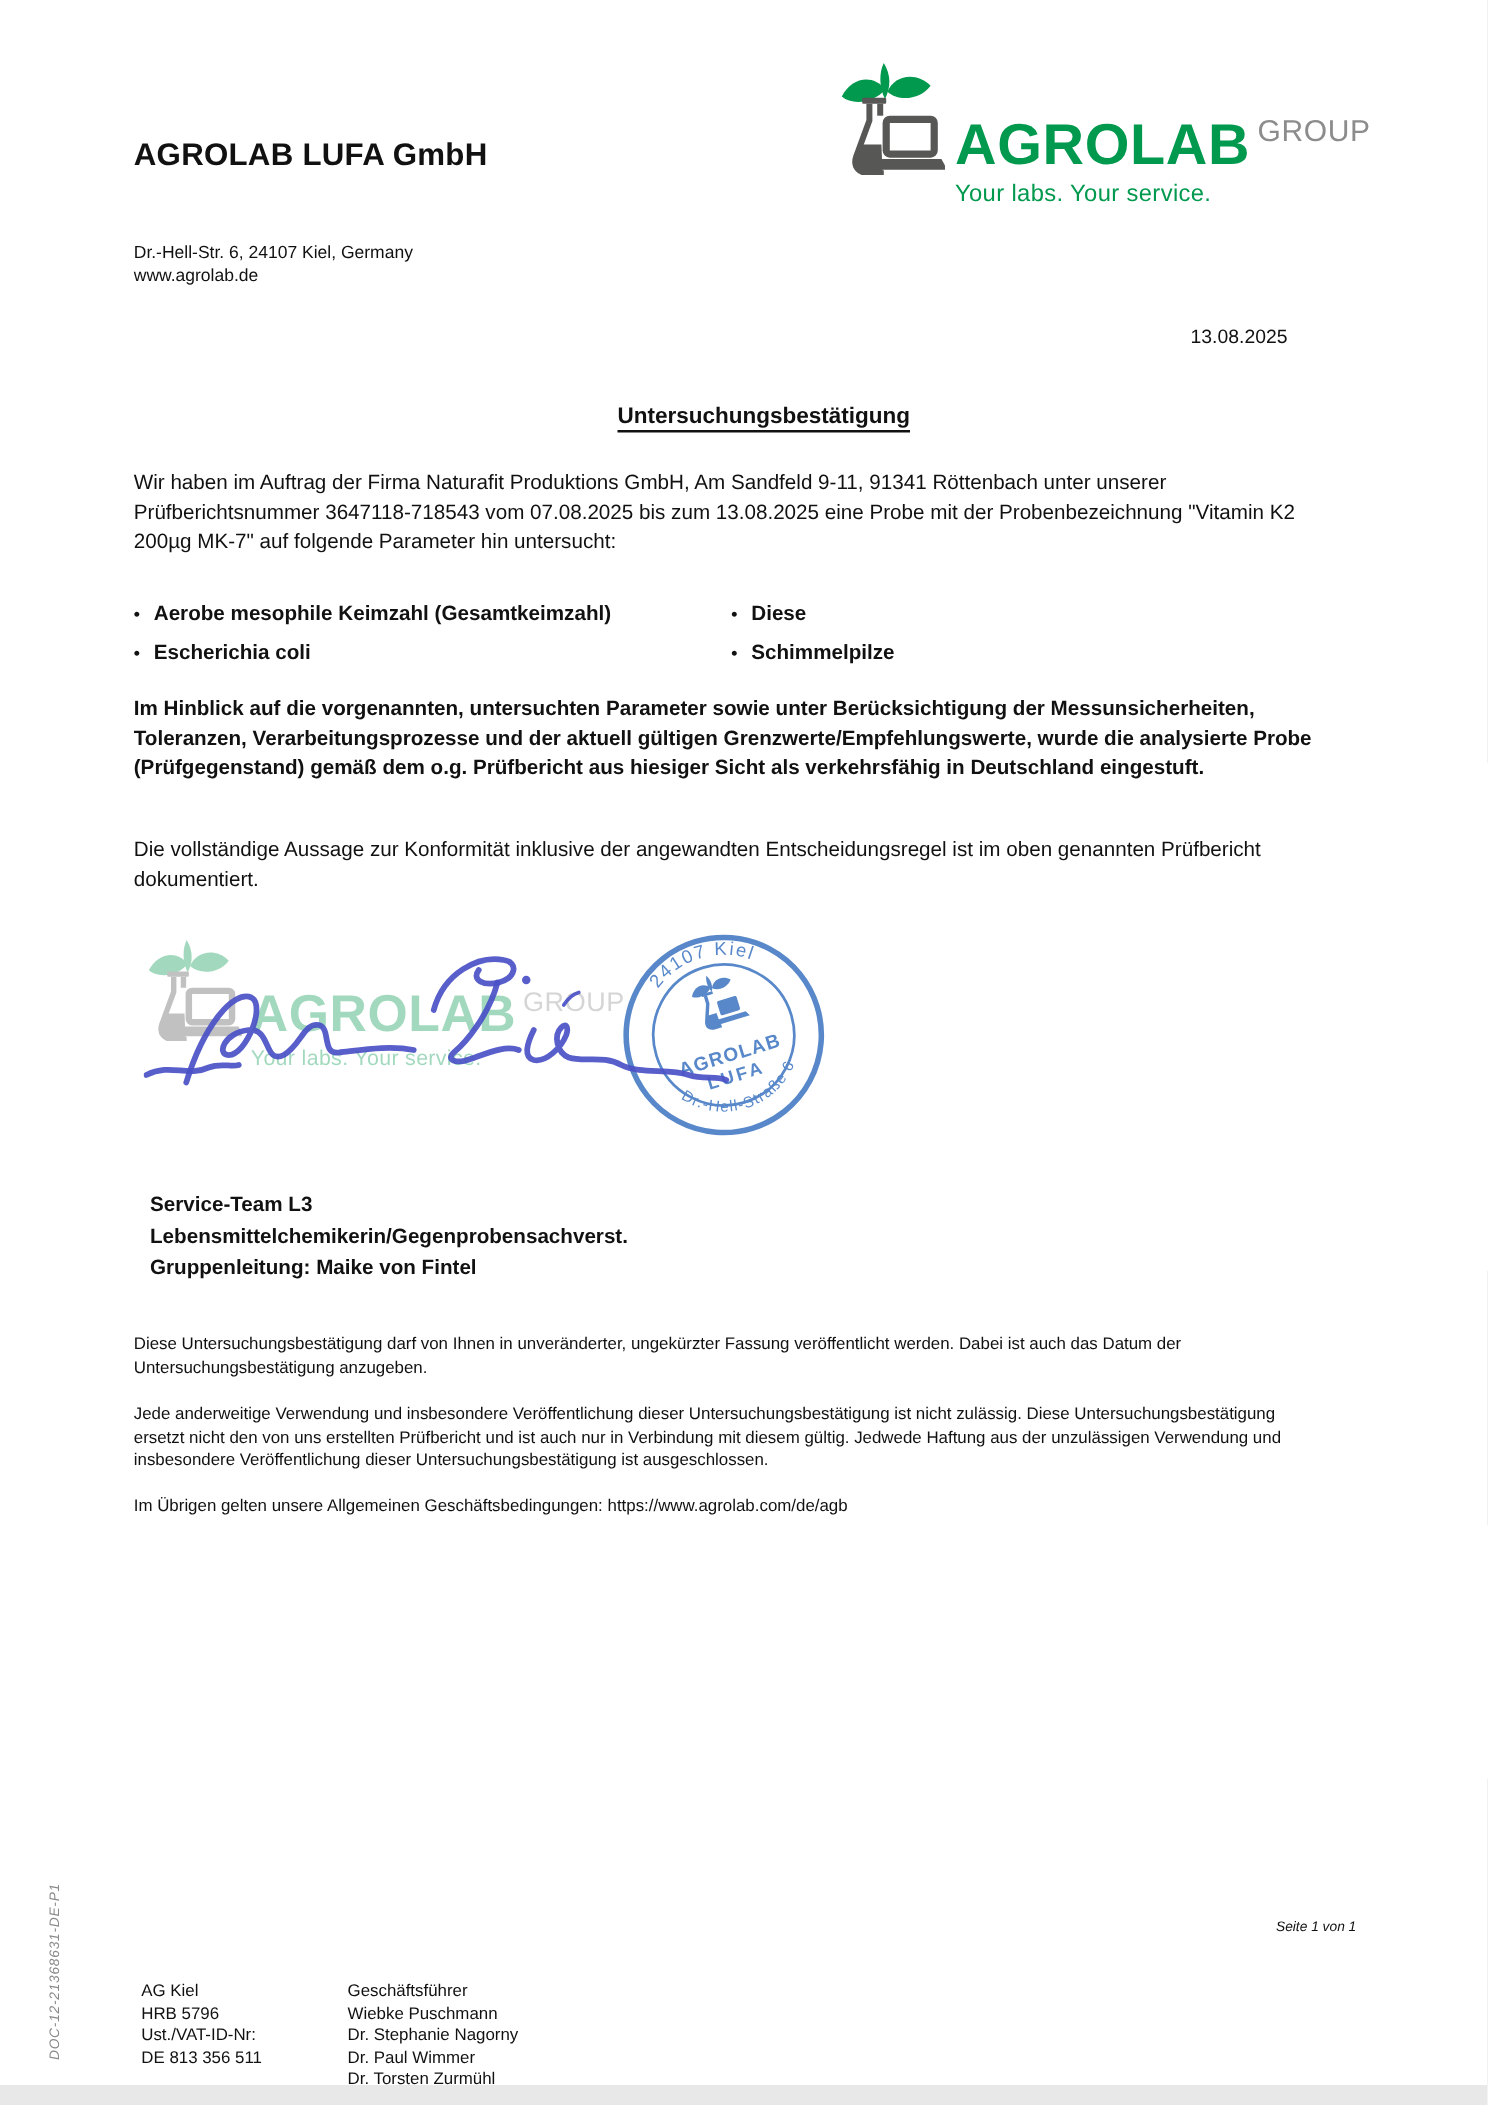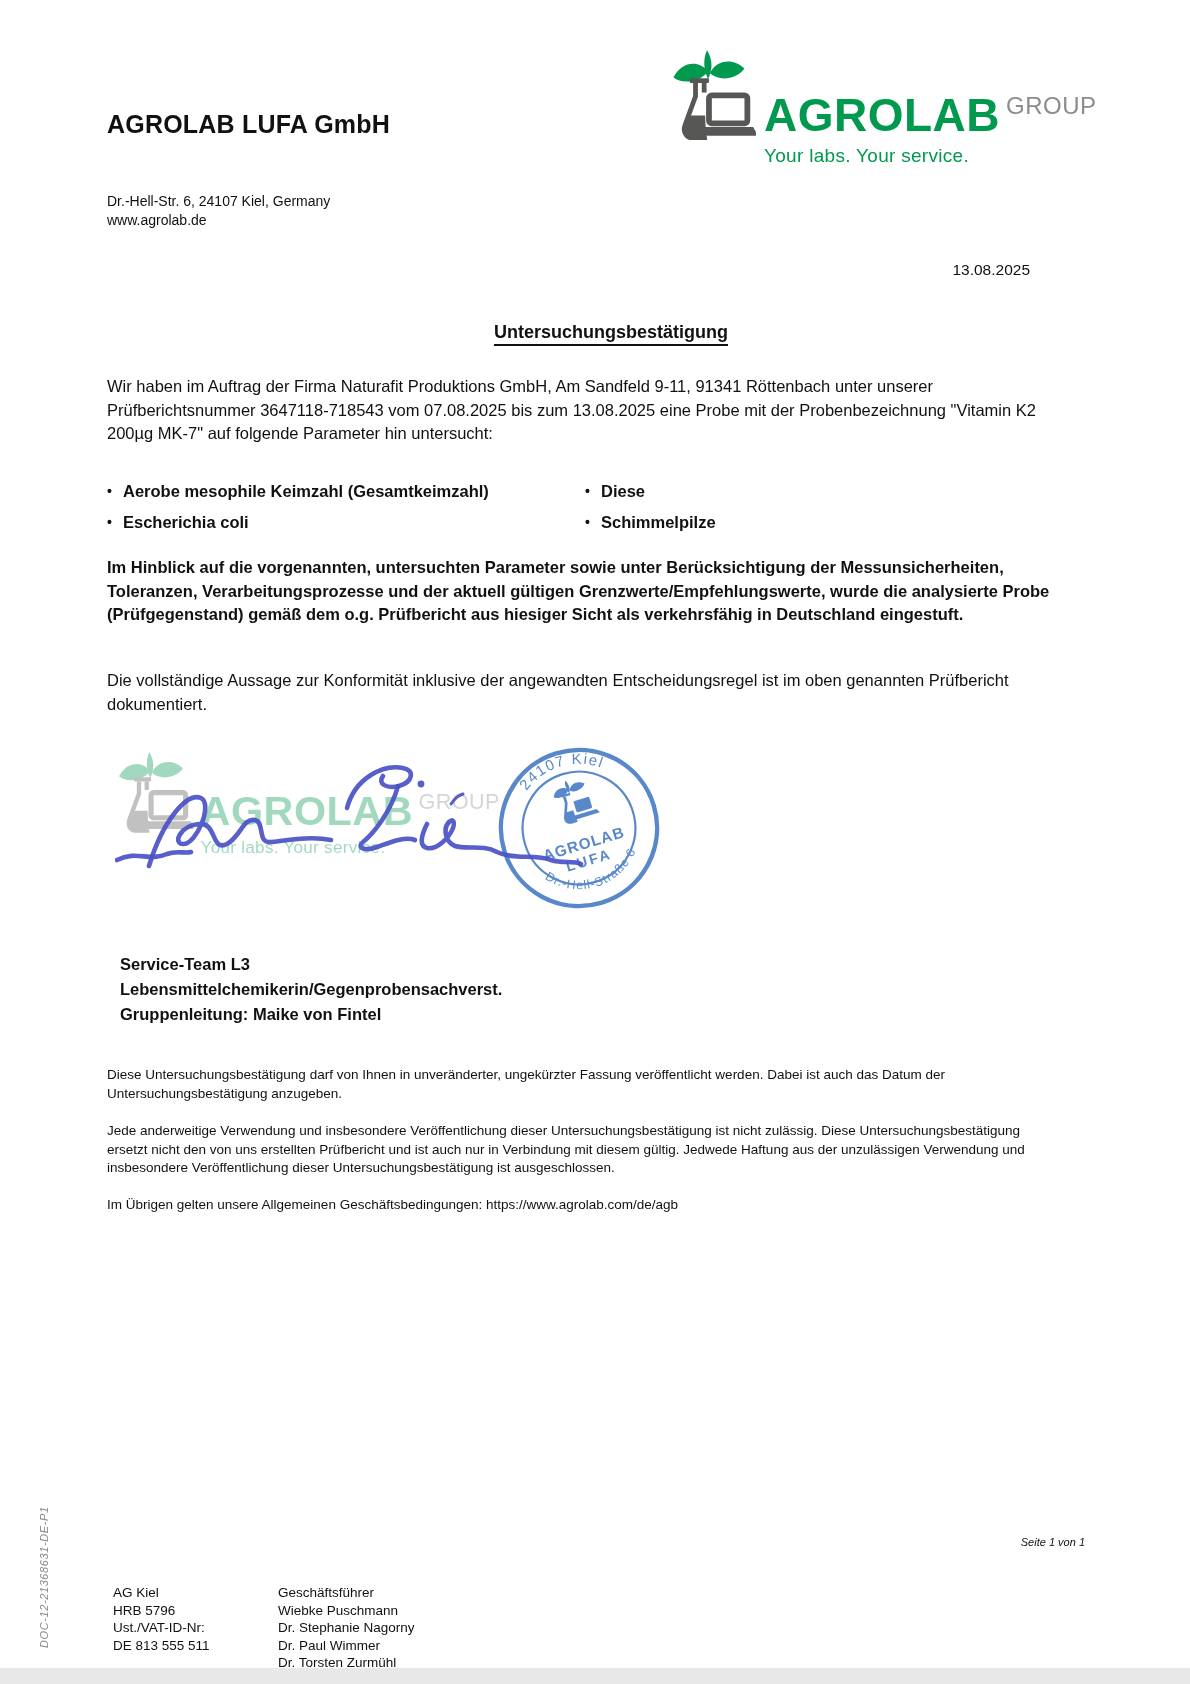--- a/index.html
+++ b/index.html
@@ -193,21 +193,21 @@
   <p class="legal legal1">Diese Untersuchungsbestätigung darf von Ihnen in unveränderter, ungekürzter Fassung veröffentlicht werden. Dabei ist auch das Datum der Untersuchungsbestätigung anzugeben.</p>
   <p class="legal legal2">Jede anderweitige Verwendung und insbesondere Veröffentlichung dieser Untersuchungsbestätigung ist nicht zulässig. Diese Untersuchungsbestätigung ersetzt nicht den von uns erstellten Prüfbericht und ist auch nur in Verbindung mit diesem gültig. Jedwede Haftung aus der unzulässigen Verwendung und insbesondere Veröffentlichung dieser Untersuchungsbestätigung ist ausgeschlossen.</p>
   <p class="legal legal3">Im Übrigen gelten unsere Allgemeinen Geschäftsbedingungen: https://www.agrolab.com/de/agb</p>
 
   <div class="pagenum">Seite 1 von 1</div>
 
   <div class="fcol fcol1">
     <div>AG Kiel</div>
     <div>HRB 5796</div>
     <div>Ust./VAT-ID-Nr:</div>
-    <div>DE 813 555 511</div>
+    <div>DE 813 356 511</div>
   </div>
   <div class="fcol fcol2">
     <div>Geschäftsführer</div>
     <div>Wiebke Puschmann</div>
     <div>Dr. Stephanie Nagorny</div>
     <div>Dr. Paul Wimmer</div>
     <div>Dr. Torsten Zurmühl</div>
   </div>
 
   <div class="docnum">DOC-12-21368631-DE-P1</div>

